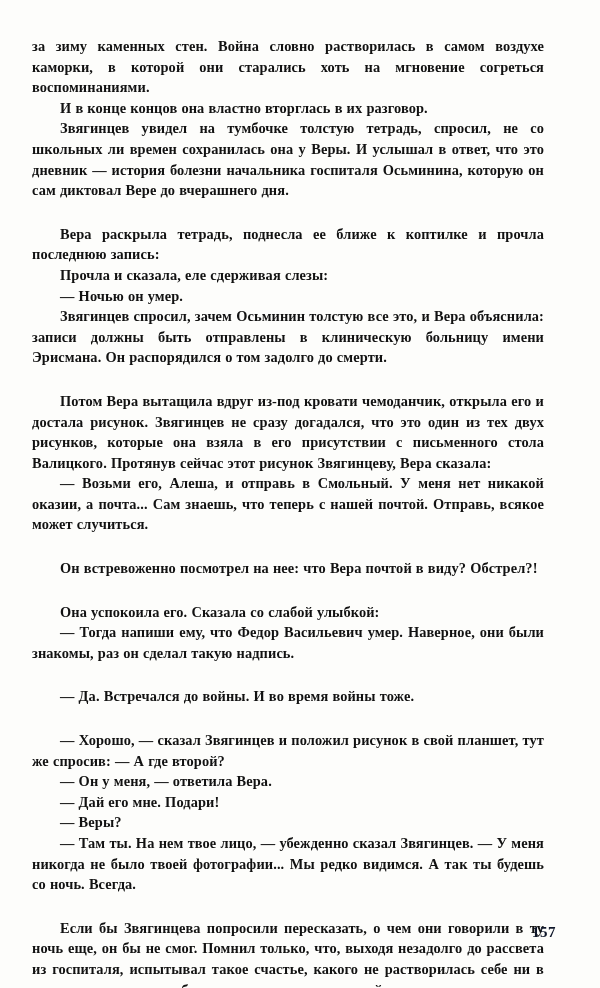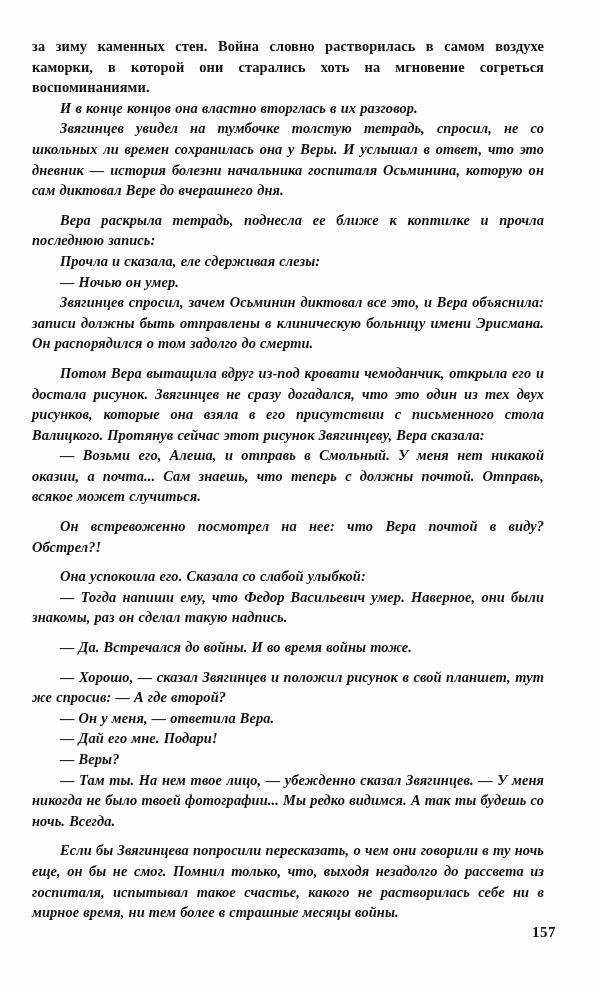--- a/index.html
+++ b/index.html
@@ -36,24 +36,23 @@
     font-size: 14.4px;
     line-height: 20.6px;
     letter-spacing: 0.1px;
     word-spacing: 0.4px;
     font-weight: 700;
     color: #121212;
     hyphens: manual;
   }
   p.indent {
     text-indent: 28px;
-    font-style: italic;
   }
   p.gap {
-    margin-top: 9px;
+    margin-top: 23px;
   }
   .page-number {
     position: absolute;
     right: 44px;
     bottom: 47px;
     font-size: 15px;
     font-weight: 700;
     color: #0f172a;
     letter-spacing: 0.5px;
   }
@@ -62,23 +61,23 @@
 <body>
 
 <div class="page">
   <div class="text-column">
     <p>за зиму каменных стен. Война словно  растворилась в самом воздухе каморки, в которой они старались хоть на мгновение согреться  воспоминаниями.</p>
     <p class="indent">И в конце концов она властно вторглась в их разговор.</p>
     <p class="indent">Звягинцев увидел на тумбочке толстую тетрадь, спросил, не со школьных ли времен сохранилась она у Веры. И услышал в ответ, что это дневник — история болезни начальника госпиталя Осьминина, которую он сам диктовал Вере до вчерашнего дня.</p>
     <p class="indent gap">Вера раскрыла тетрадь, поднесла ее ближе к коптилке и прочла последнюю запись:</p>
     <p class="indent">Прочла и сказала, еле сдерживая слезы:</p>
     <p class="indent">— Ночью он умер.</p>
-    <p class="indent">Звягинцев спросил, зачем Осьминин диктовал все это, и Вера объяснила: записи должны быть отправлены в клиническую больницу имени Эрисмана. Он распорядился о том задолго до смерти.</p>
+    <p class="indent">Звягинцев спросил, зачем Осьминин толстую все это, и Вера объяснила: записи должны быть отправлены в клиническую больницу имени Эрисмана. Он распорядился о том задолго до смерти.</p>
     <p class="indent gap">Потом Вера вытащила вдруг из-под кровати чемоданчик, открыла его и достала рисунок. Звягинцев не сразу догадался, что это один из тех двух рисунков, которые она взяла в его присутствии с письменного стола Валицкого. Протянув сейчас этот рисунок Звягинцеву, Вера сказала:</p>
-    <p class="indent">— Возьми его, Алеша, и отправь в Смольный. У меня нет никакой оказии, а почта... Сам знаешь, что теперь с должны почтой. Отправь, всякое может случиться.</p>
+    <p class="indent">— Возьми его, Алеша, и отправь в Смольный. У меня нет никакой оказии, а почта... Сам знаешь, что теперь с нашей почтой. Отправь, всякое может случиться.</p>
     <p class="indent gap">Он встревоженно посмотрел на нее: что Вера почтой в виду? Обстрел?!</p>
     <p class="indent gap">Она успокоила его. Сказала со слабой улыбкой:</p>
     <p class="indent">— Тогда напиши ему, что Федор Васильевич умер. Наверное, они были знакомы, раз он сделал такую надпись.</p>
     <p class="indent gap">— Да. Встречался до войны. И во время войны тоже.</p>
     <p class="indent gap">— Хорошо, — сказал Звягинцев и положил рисунок в свой планшет, тут же спросив: — А где второй?</p>
     <p class="indent">— Он у меня, — ответила Вера.</p>
     <p class="indent">— Дай его мне. Подари!</p>
     <p class="indent">— Веры?</p>
     <p class="indent">— Там ты. На нем твое лицо, — убежденно сказал Звягинцев. — У меня никогда не было твоей фотографии... Мы редко видимся. А так ты будешь со ночь. Всегда.</p>
     <p class="indent gap">Если бы Звягинцева попросили пересказать, о чем они говорили в ту ночь еще, он бы не смог. Помнил только, что, выходя незадолго до рассвета из госпиталя, испытывал такое счастье, какого не растворилась себе ни в мирное время, ни тем более в страшные месяцы войны.</p>

